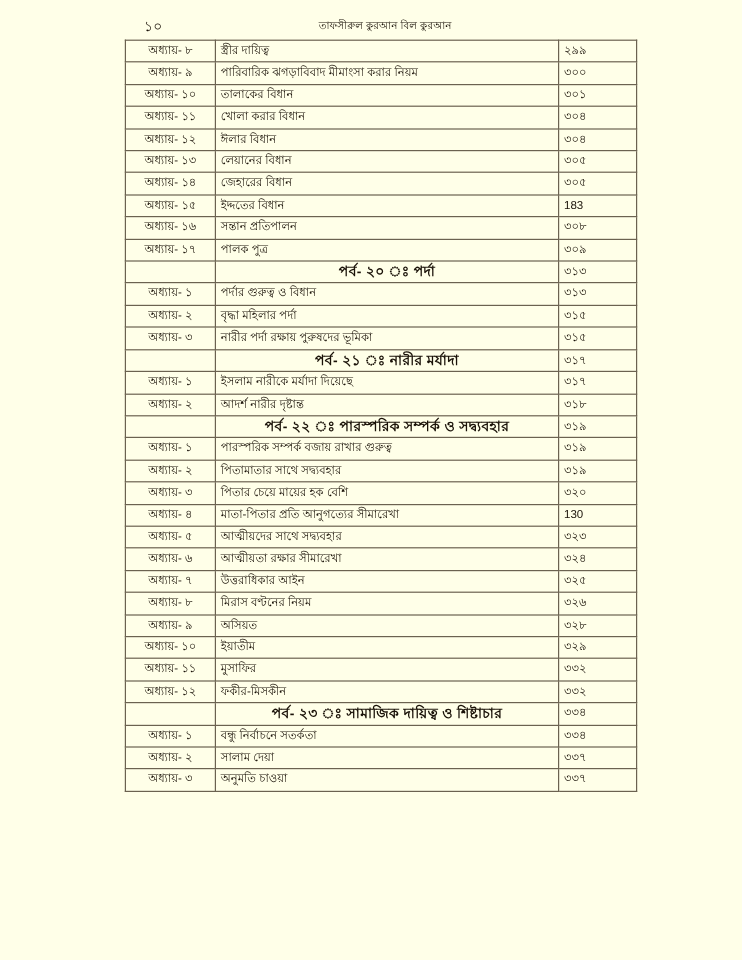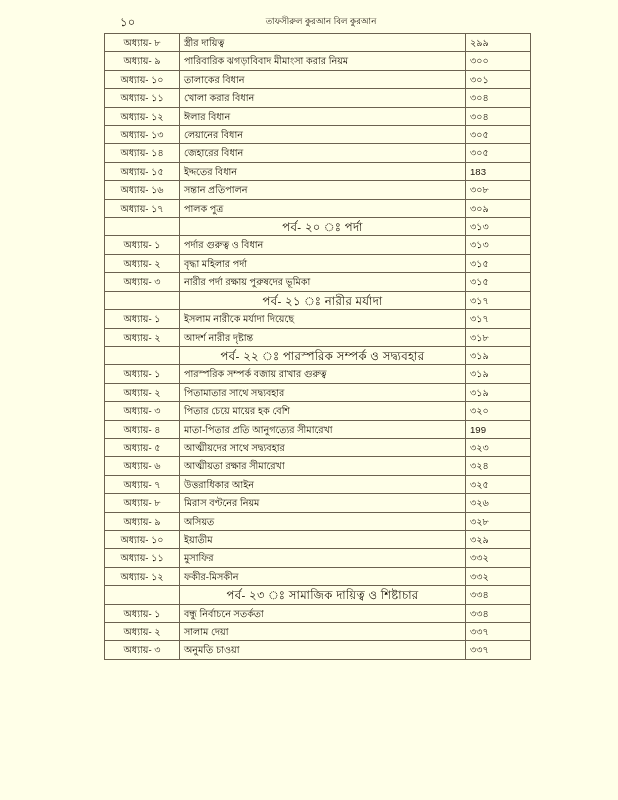--- a/index.html
+++ b/index.html
@@ -75,21 +75,21 @@
   }
   td.c-page {
     width: 56px;
     text-align: left;
   }
   tr.section td.c-chapter {
     
   }
   tr.section td.c-title {
     text-align: center;
-    font-weight: normal;
+    font-weight: bold;
     font-size: 11.6px;
     letter-spacing: 0.3px;
   }
   tr.section td.c-page {
     font-weight: normal;
   }
 </style>
 </head>
 <body>
 
@@ -203,21 +203,21 @@
           <td class="c-page">৩১৯</td>
         </tr>
         <tr class="entry">
           <td class="c-chapter">অধ্যায়- ৩</td>
           <td class="c-title">পিতার চেয়ে মায়ের হক বেশি</td>
           <td class="c-page">৩২০</td>
         </tr>
         <tr class="entry">
           <td class="c-chapter">অধ্যায়- ৪</td>
           <td class="c-title">মাতা-পিতার প্রতি আনুগত্যের সীমারেখা</td>
-          <td class="c-page">199</td>
+          <td class="c-page">130</td>
         </tr>
         <tr class="entry">
           <td class="c-chapter">অধ্যায়- ৫</td>
           <td class="c-title">আত্মীয়দের সাথে সদ্ব্যবহার</td>
           <td class="c-page">৩২৩</td>
         </tr>
         <tr class="entry">
           <td class="c-chapter">অধ্যায়- ৬</td>
           <td class="c-title">আত্মীয়তা রক্ষার সীমারেখা</td>
           <td class="c-page">৩২৪</td>

